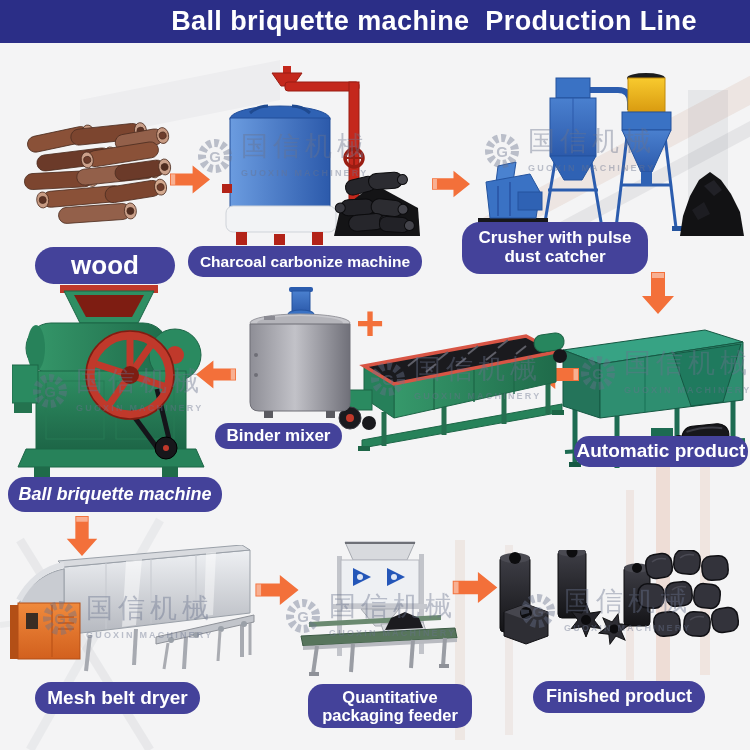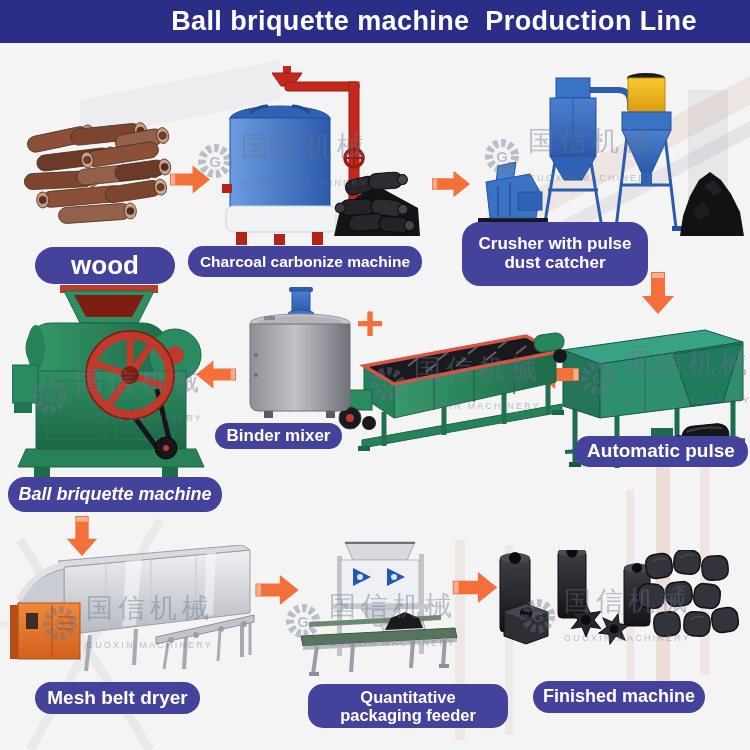--- a/index.html
+++ b/index.html
@@ -25,21 +25,21 @@
   .arrow.flip{transform:scaleX(-1);}
   .plus{
     position:absolute;color:#f3703a;font-size:48px;font-weight:bold;line-height:1;
   }
   .wm{
     position:absolute;display:flex;align-items:center;gap:6px;
     color:rgba(104,114,140,.42);pointer-events:none;
   }
   .wm svg{width:40px;height:40px;flex:none;}
   .wm-cn{font-size:27px;font-weight:normal;letter-spacing:5px;white-space:nowrap;line-height:1;}
-  .wm-en{font-size:9px;font-weight:normal;letter-spacing:2.2px;white-space:nowrap;margin-top:18px;}
+  .wm-en{font-size:9px;font-weight:bold;letter-spacing:2.2px;white-space:nowrap;margin-top:8px;}
 </style>
 </head>
 <body>
 
 <div class="canvas">
 
   <svg style="position:absolute;width:0;height:0" aria-hidden="true">
     <defs>
       <linearGradient id="gBlue" x1="0" y1="0" x2="1" y2="0">
         <stop offset="0" stop-color="#6b9ce0"></stop>
@@ -258,21 +258,21 @@
     <polygon points="20,96 38,92 35,112 18,112" fill="#4a82d0" stroke="#24539e"></polygon>
     <polygon points="8,112 52,104 62,122 58,148 12,148" fill="#3a72c4" stroke="#24539e"></polygon>
     <rect x="40" y="122" width="24" height="18" fill="#2f62b4" stroke="#24539e"></rect>
     <line x1="20" y1="116" x2="20" y2="146" stroke="#2c5aab" stroke-width="2"></line>
     <line x1="32" y1="112" x2="32" y2="146" stroke="#2c5aab" stroke-width="2"></line>
 
     <polygon points="202,166 266,166 262,142 253,124 243,110 232,102 221,110 212,126 205,146" fill="#121214"></polygon>
     <polygon points="226,116 236,110 244,120 236,126" fill="#26262c" opacity=".8"></polygon>
     <polygon points="214,140 226,132 232,144 220,150" fill="#222228" opacity=".7"></polygon>
   </svg>
-  <div class="label" style="left:462px;top:222px;width:186px;height:64px;border-radius:18px;font-size:17px;">
+  <div class="label" style="left:462px;top:222px;width:186px;height:52px;border-radius:18px;font-size:17px;">
     <span>Crusher with pulse</span>
     <span>dust catcher</span>
   </div>
 
   <svg class="arrow" style="left:641px;top:272px;width:34px;height:42px" viewBox="0 0 32 42">
     <polygon points="9,0 23,0 23,24 32,24 16,42 0,24 9,24" fill="#f3703a"></polygon>
     <rect x="10" y="1" width="12" height="5" fill="rgba(255,255,255,.45)"></rect>
   </svg>
 
   <svg class="art" style="left:555px;top:322px;width:195px;height:150px" viewBox="0 0 195 150">
@@ -291,21 +291,21 @@
     <rect x="96" y="106" width="22" height="14" fill="#1d6b52"></rect>
     <g transform="rotate(-6 150 114)">
       <rect x="127" y="103" width="47" height="22" rx="11" fill="#17171b" stroke="#0a0a0c"></rect>
       <path d="M132,108 q18,-4 36,0" stroke="#3c3c44" stroke-width="2" fill="none"></path>
     </g>
     <circle cx="124" cy="120" r="7" fill="#101013"></circle>
     <rect x="14" y="140" width="12" height="5" fill="#155843"></rect>
       <rect x="172" y="134" width="12" height="5" fill="#155843"></rect>
   </svg>
   <div class="label" style="left:574px;top:436px;width:174px;height:31px;border-radius:15px;font-size:19px;">
-    <span>Automatic pulse</span>
+    <span>Automatic product</span>
   </div>
 
   <svg class="arrow flip" style="left:537px;top:358px;width:42px;height:33px" viewBox="0 0 46 32">
     <polygon points="0,9 26,9 26,0 46,16 26,32 26,23 0,23" fill="#f3703a"></polygon>
     <rect x="1" y="10" width="5" height="12" fill="rgba(255,255,255,.45)"></rect>
   </svg>
 
   <div class="plus" style="left:356px;top:300px">+</div>
 
   <svg class="art" style="left:338px;top:328px;width:230px;height:140px" viewBox="0 0 230 140">
@@ -476,21 +476,21 @@
     <polygon points="10,106 164,98 164,102 10,110" fill="#b8bac0"></polygon>
     <g stroke="#9a9da4" stroke-width="4">
       <line x1="24" y1="106" x2="20" y2="134"></line>
         <line x1="60" y1="104" x2="58" y2="132"></line>
       <line x1="120" y1="100" x2="118" y2="128"></line>
         <line x1="152" y1="98" x2="150" y2="126"></line>
     </g>
     <rect x="16" y="132" width="10" height="4" fill="#8e9198"></rect>
       <rect x="146" y="124" width="10" height="4" fill="#8e9198"></rect>
   </svg>
-  <div class="label" style="left:308px;top:684px;width:200px;height:44px;border-radius:15px;font-size:16.5px;">
+  <div class="label" style="left:308px;top:684px;width:164px;height:44px;border-radius:15px;font-size:16.5px;">
     <span>Quantitative</span>
     <span>packaging feeder</span>
   </div>
 
   <svg class="arrow" style="left:452px;top:572px;width:46px;height:31px" viewBox="0 0 46 32">
     <polygon points="0,9 26,9 26,0 46,16 26,32 26,23 0,23" fill="#f3703a"></polygon>
     <rect x="1" y="10" width="5" height="12" fill="rgba(255,255,255,.45)"></rect>
   </svg>
 
   <svg class="art" style="left:486px;top:550px;width:258px;height:98px" viewBox="0 0 258 98">
@@ -530,21 +530,21 @@
       <rect x="226" y="58" width="26" height="24" rx="9" transform="rotate(-8 239 70)"></rect>
     </g>
     <g stroke="#4a4a54" stroke-width="1.5" fill="none">
       <path d="M166,12 q6,-5 14,-3"></path>
         <path d="M194,8 q6,-5 14,-3"></path>
         <path d="M186,40 q6,-5 14,-3"></path>
         <path d="M204,70 q6,-5 14,-3"></path>
     </g>
   </svg>
   <div class="label" style="left:533px;top:681px;width:172px;height:32px;border-radius:16px;font-size:18px;">
-    <span>Finished machine</span>
+    <span>Finished product</span>
   </div>
 
   <div class="wm" style="left:195px;top:133px">
     <svg viewBox="0 0 40 40">
       <circle cx="20" cy="20" r="13" fill="none" stroke="currentColor" stroke-width="8" stroke-dasharray="4.5 3"></circle>
       <text x="20" y="26" font-size="15" font-weight="bold" text-anchor="middle" fill="currentColor">G</text>
     </svg>
     <div>
         <div class="wm-cn">国信机械</div>
          <div class="wm-en">GUOXIN MACHINERY</div>

